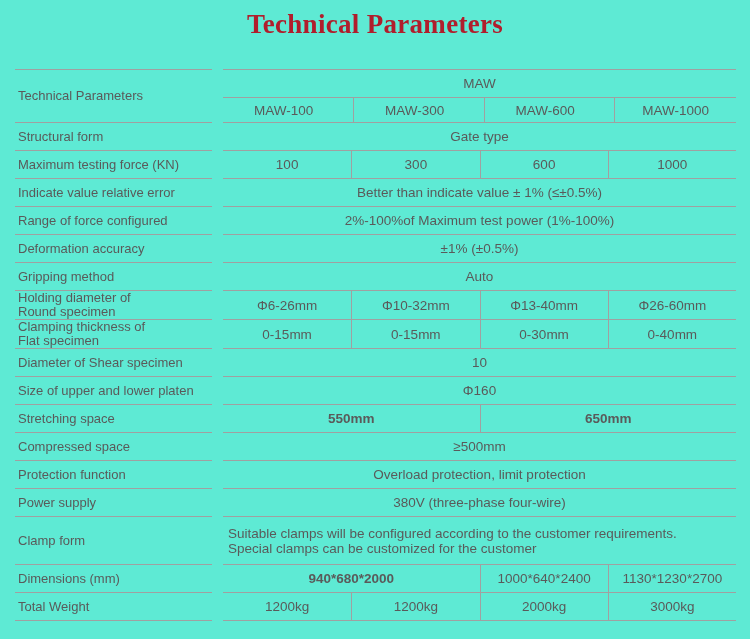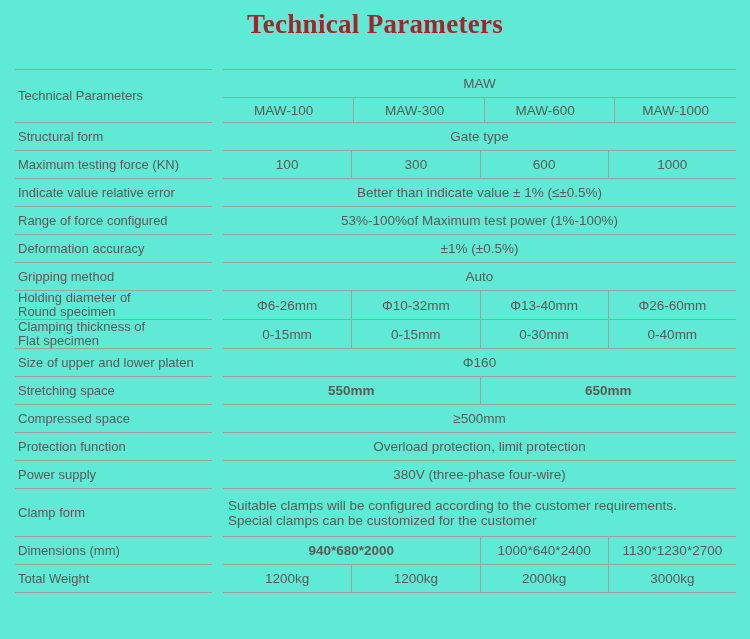--- a/index.html
+++ b/index.html
@@ -118,21 +118,21 @@
       <div class="gap"></div>
       <div class="cells">
         <div class="cell s4">Better than indicate value ± 1% (≤±0.5%)</div>
       </div>
     </div>
 
     <div class="row">
       <div class="label">Range of force configured</div>
       <div class="gap"></div>
       <div class="cells">
-        <div class="cell s4">53%-100%of Maximum test power (1%-100%)</div>
+        <div class="cell s4">2%-100%of Maximum test power (1%-100%)</div>
       </div>
     </div>
 
     <div class="row">
       <div class="label">Deformation accuracy</div>
       <div class="gap"></div>
       <div class="cells">
         <div class="cell s4">±1% (±0.5%)</div>
       </div>
     </div>
@@ -162,20 +162,27 @@
 Flat specimen</div>
       <div class="gap"></div>
       <div class="cells">
         <div class="cell s1">0-15mm</div>
         <div class="cell s1">0-15mm</div>
         <div class="cell s1">0-30mm</div>
         <div class="cell s1">0-40mm</div>
       </div>
     </div>
 
+    <div class="row">
+      <div class="label">Diameter of Shear specimen</div>
+      <div class="gap"></div>
+      <div class="cells">
+        <div class="cell s4">10</div>
+      </div>
+    </div>
 
     <div class="row">
       <div class="label">Size of upper and lower platen</div>
       <div class="gap"></div>
       <div class="cells">
         <div class="cell s4">Φ160</div>
       </div>
     </div>
 
     <div class="row">

